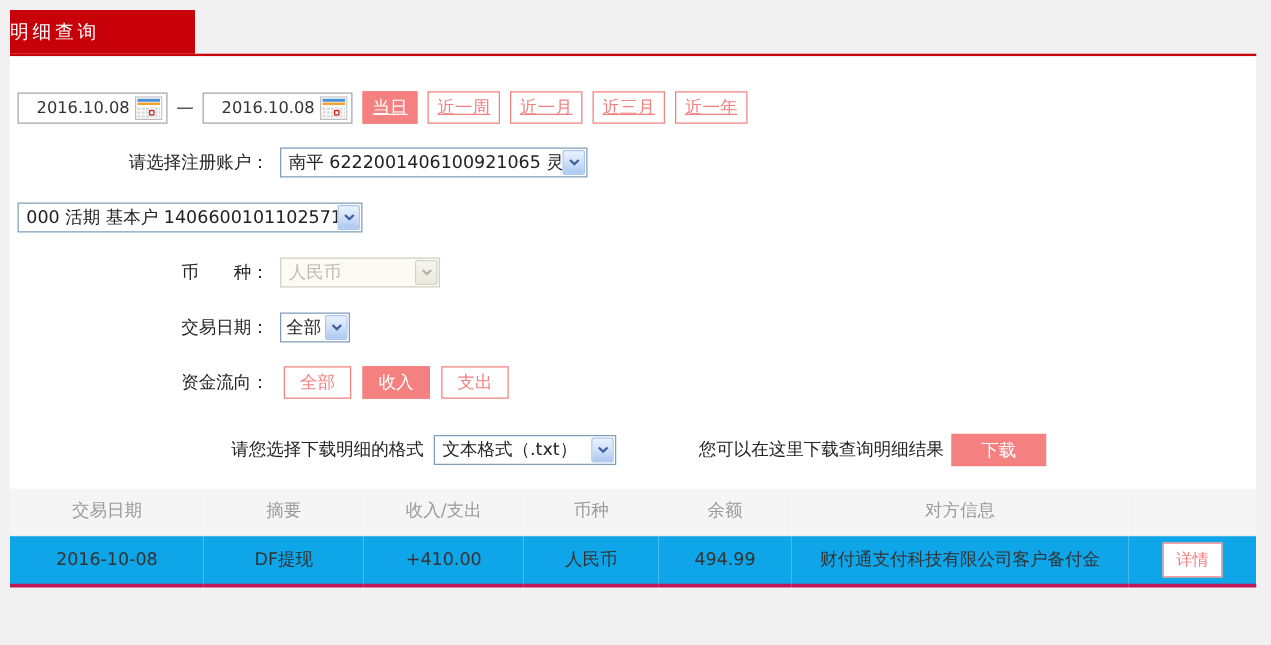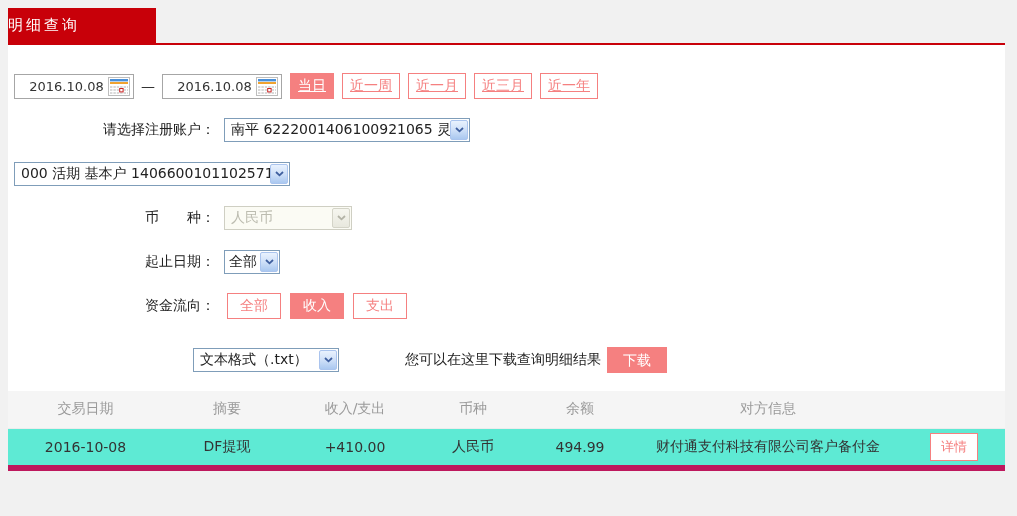--- a/index.html
+++ b/index.html
@@ -101,36 +101,36 @@
     background: #f58080; color: #fff; font-size: 14px;
     text-align: center; border: none; cursor: pointer;
   }
 
   
   .download-row { display: flex; align-items: center; margin-top: 28px; padding-left: 177px; height: 26px; }
   .dl-label, .dl-hint { font-size: 14px; color: #222; white-space: nowrap; }
   .dl-select { width: 146px; margin-left: 8px; }
   .dl-hint { margin-left: 66px; }
   .dl-btn {
-    width: 60px; height: 26px; line-height: 26px; margin-left: 6px;
+    width: 76px; height: 26px; line-height: 26px; margin-left: 6px;
     background: #f58080; color: #fff; font-size: 14px;
     text-align: center; border: none; cursor: pointer; flex: none;
   }
 
   
   .result-table { width: 100%; border-collapse: collapse; margin-top: 18px; table-layout: fixed; }
   .result-table th {
     height: 37px; background: #f5f5f5;
     color: #9a9a9a; font-size: 14px; font-weight: normal;
     border-bottom: 1px solid #ececec;
   }
   .result-table td {
-    height: 40px; background: #5eead4;
+    height: 40px; background: #0ea5e9;
     color: #333; font-size: 14px; text-align: center;
-    border-bottom: 6px solid #be185d;
+    border-bottom: 3px solid #be185d;
     white-space: nowrap; overflow: hidden;
   }
   .col1 { width: 155px; } .col2 { width: 128px; } .col3 { width: 128px; }
   .col4 { width: 108px; } .col5 { width: 106px; } .col6 { width: 270px; }
   .amount-in { color: #c00000; }
   .detail-btn {
     display: inline-block; padding: 4px 10px;
     border: 1px solid #f58080; color: #f58080;
     background: #fff; font-size: 13px; cursor: pointer;
   }
@@ -246,40 +246,41 @@
         <span class="sel-text">人民币</span>
         <span class="sel-arrow">
           <svg width="9" height="6" viewBox="0 0 9 6">
               <path d="M1 1 L4.5 4.3 L8 1" stroke="#b3b3a6" stroke-width="1.8" fill="none"></path>
             </svg>
         </span>
       </div>
     </div>
 
     <div class="form-row">
-      <div class="form-label">起止日期：</div>
+      <div class="form-label">交易日期：</div>
       <div class="xp-select" style="width:56px">
         <span class="sel-text" style="padding:0 2px 0 4px">全部</span>
         <span class="sel-arrow">
           <svg width="9" height="6" viewBox="0 0 9 6">
               <path d="M1 1 L4.5 4.3 L8 1" stroke="#3f5f9f" stroke-width="1.8" fill="none"></path>
             </svg>
         </span>
       </div>
     </div>
 
     <div class="form-row">
       <div class="form-label">资金流向：</div>
       <span class="flow-btn">全部</span>
       <span class="flow-btn active">收入</span>
       <span class="flow-btn">支出</span>
     </div>
 
 
     <div class="download-row">
+      <span class="dl-label">请您选择下载明细的格式</span>
       <div class="xp-select dl-select">
         <span class="sel-text">文本格式（.txt）</span>
         <span class="sel-arrow">
           <svg width="9" height="6" viewBox="0 0 9 6">
               <path d="M1 1 L4.5 4.3 L8 1" stroke="#3f5f9f" stroke-width="1.8" fill="none"></path>
             </svg>
         </span>
       </div>
       <span class="dl-hint">您可以在这里下载查询明细结果</span>
       <button class="dl-btn">下载</button>

